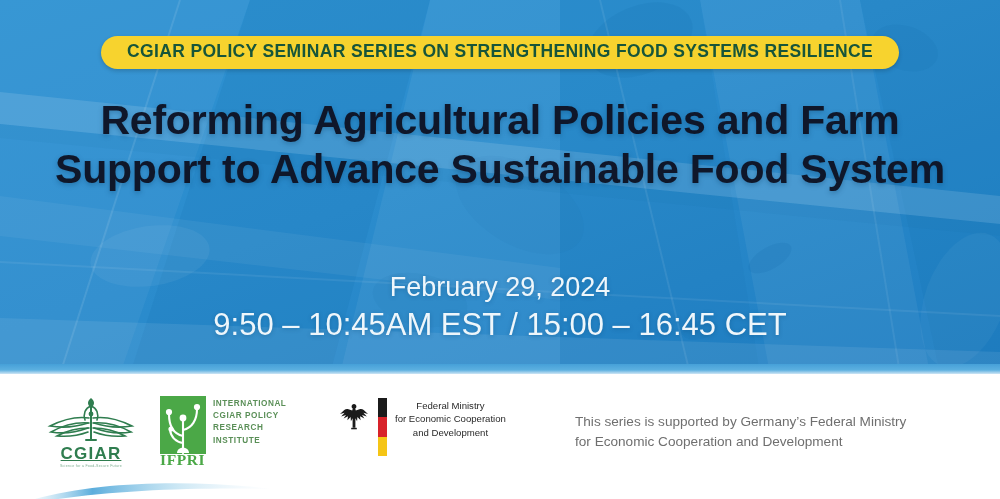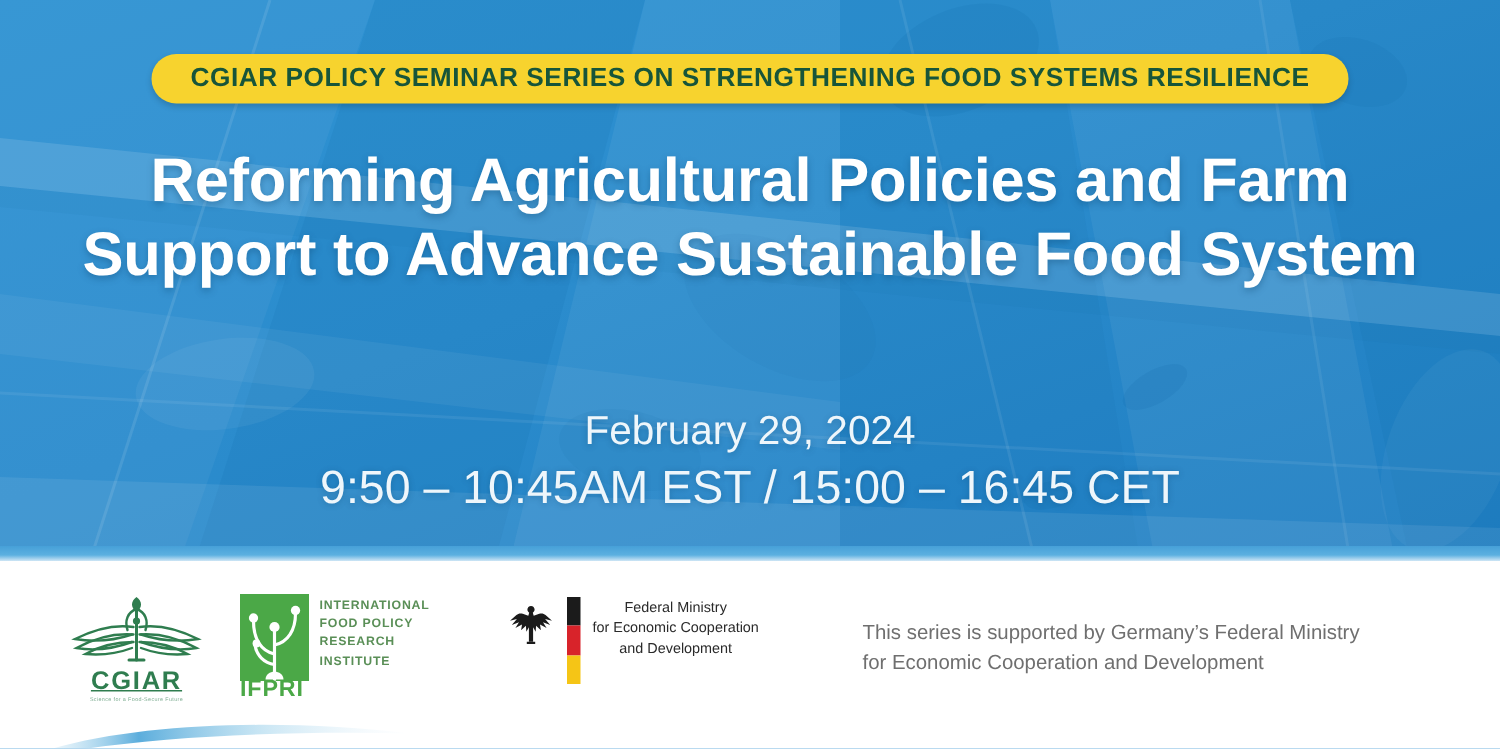--- a/index.html
+++ b/index.html
@@ -38,21 +38,21 @@
     font-size:17.5px;
     font-weight:bold;
     letter-spacing:.35px;
     line-height:1;
     white-space:nowrap;
   }
 
   
   .title{
     position:absolute;left:50px;top:96px;width:900px;
-    text-align:center;color:#ffffff;
+    text-align:center;color:#0f172a;
     font-size:41px;font-weight:bold;line-height:1.20;
     letter-spacing:-.2px;
     text-shadow:0 2px 5px rgba(10,60,100,.35);
   }
   .title .ln{display:block;}
 
   
   .datetime{
     position:absolute;left:50px;top:272px;width:900px;text-align:center;
     color:#eef6fb;
@@ -77,21 +77,21 @@
   .cgiar .tagline{
     display:block;color:#7fae93;font-size:3.6px;letter-spacing:.25px;line-height:1;margin-top:3px;
     white-space:nowrap;
   }
 
   
   .ifpri{position:absolute;left:160px;top:22px;width:150px;}
   .ifpri .block{position:absolute;left:0;top:0;width:46px;height:58px;}
   .ifpri .word{
     position:absolute;left:0;top:56px;color:#4ba847;font-size:15.5px;font-weight:bold;
-    letter-spacing:.6px;line-height:1;
+    letter-spacing:.6px;line-height:1;font-family:Liberation Serif, serif;
   }
   .ifpri .lines{position:absolute;left:53px;top:2px;}
   .ifpri .lines span{
     display:block;color:#5a8f57;font-size:8.2px;font-weight:bold;letter-spacing:.55px;
     line-height:12.2px;white-space:nowrap;
   }
 
   
   .bmz{position:absolute;left:338px;top:24px;width:190px;}
   .bmz .eagle{position:absolute;left:0;top:2px;width:32px;height:32px;}
@@ -224,21 +224,21 @@
           </g>
           <circle cx="9" cy="16" r="3.1" fill="#ffffff"></circle>
           <circle cx="37" cy="11" r="3.1" fill="#ffffff"></circle>
           <circle cx="23" cy="22" r="3.4" fill="#ffffff"></circle>
           <circle cx="11" cy="33" r="2.6" fill="#ffffff"></circle>
           <path d="M17 57 C17 50 29 50 29 57 Z" fill="#ffffff"></path>
         </svg>
         <span class="word">IFPRI</span>
         <span class="lines">
           <span>INTERNATIONAL</span>
-          <span>FOOD POLICY</span>
+          <span>CGIAR POLICY</span>
           <span>RESEARCH</span>
           <span>INSTITUTE</span>
         </span>
       </div>
 
       <div class="bmz">
         <svg class="eagle" viewBox="0 0 32 32" aria-hidden="true">
           <g fill="#1b1b1b">
             <ellipse cx="16" cy="16" rx="15.5" ry="15.5" fill="none"></ellipse>
             <path d="M16 4 C14.6 4 13.6 5.1 13.6 6.4 C13.6 7.3 14.1 8.1 14.8 8.5 L14.2 10.5 L10.5 9.2 C9 8.7 7.4 9 6.3 10 L2 13.9 L6.6 12.7 L3.2 16.6 L8 14.9 L5.6 18.6 L10 16.3 L9.4 20.2 L12.6 17.1 L12.9 21.2 L14.6 18.2 L14.6 27.8 L17.4 27.8 L17.4 18.2 L19.1 21.2 L19.4 17.1 L22.6 20.2 L22 16.3 L26.4 18.6 L24 14.9 L28.8 16.6 L25.4 12.7 L30 13.9 L25.7 10 C24.6 9 23 8.7 21.5 9.2 L17.8 10.5 L17.2 8.5 C17.9 8.1 18.4 7.3 18.4 6.4 C18.4 5.1 17.4 4 16 4 Z"></path>

